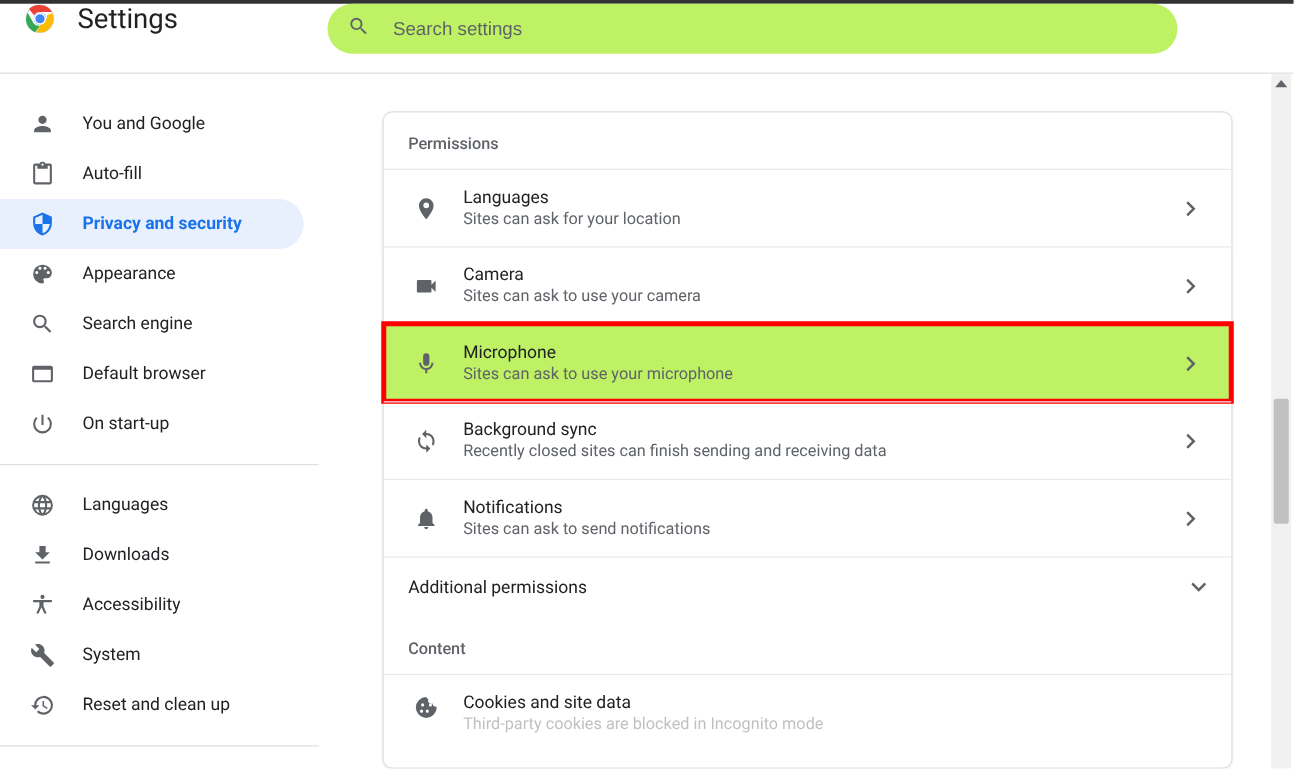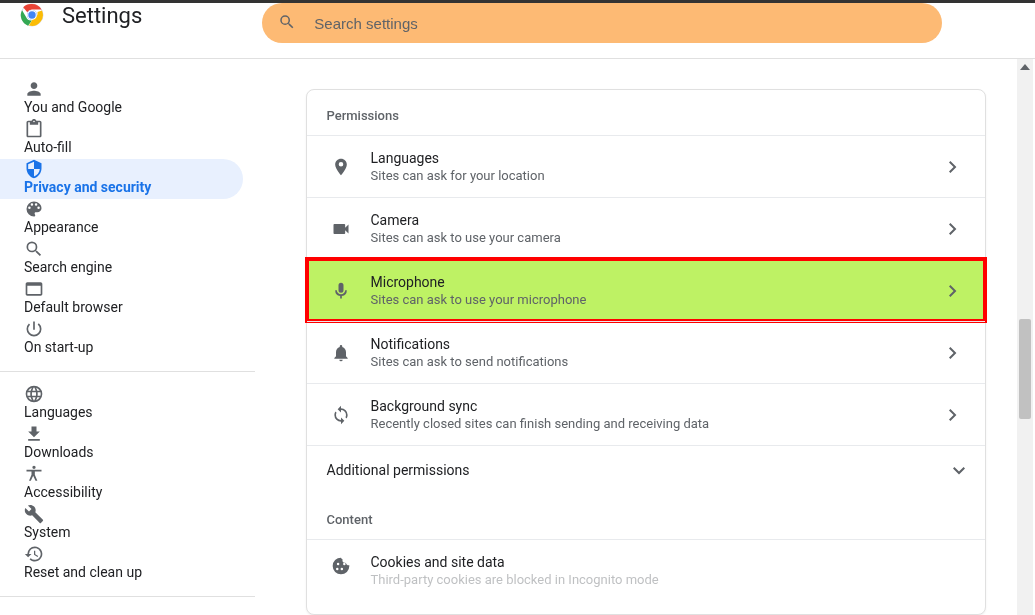--- a/index.html
+++ b/index.html
@@ -30,21 +30,21 @@
     }
     .header-title {
       font-size: 22px;
       color: #202124;
       font-weight: 400;
       margin-right: 60px;
     }
     .search-wrap {
       flex: 0 0 680px;
       height: 40px;
-      background: #fdba74;
+      background: #bef264;
       border-radius: 40px;
       display: flex;
       align-items: center;
       padding: 0 16px;
       margin-left: 60px;
     }
     .search-wrap svg { margin-right: 18px; }
     .search-wrap input {
       border: none; background: transparent; outline: none;
       font-size: 15px; color: #5f6368; width: 100%;
@@ -55,28 +55,28 @@
       height: calc(100% - 59px);
     }
     .sidebar {
       width: 256px;
       padding-top: 20px;
       border-right: 1px solid transparent;
       overflow-y: auto;
     }
     .sidebar-item {
       display: flex;
+      align-items: center;
       height: 40px;
       padding-left: 24px;
       cursor: pointer;
       border-radius: 0 20px 20px 0;
       margin-right: 12px;
       color: #202124;
       font-size: 14px;
-      flex-direction: column;
     }
     .sidebar-item.active {
       background: #e8f0fe;
       color: #1a73e8;
       font-weight: 700;
     }
     .sidebar-item .icon { width: 20px; margin-right: 22px; display:flex; align-items:center; justify-content:center; }
     .sidebar-item.active .icon svg { fill: #1a73e8; }
     .sidebar-divider {
       height: 1px; background: #e0e0e0; margin: 12px 0;
@@ -351,43 +351,43 @@
           <span class="perm-arrow">
               <svg width="8" height="12" viewBox="0 0 8 12">
                 <path d="M0 10.59 4.58 6 0 1.41 1.41 0l6 6-6 6z"></path>
               </svg>
             </span>
         </div>
 
         <div class="perm-row">
           <span class="perm-icon">
               <svg width="20" height="20" viewBox="0 0 24 24">
-                <path d="M12 22a2 2 0 0 0 2-2h-4a2 2 0 0 0 2 2zm6-6V11c0-3.07-1.64-5.64-4.5-6.32V4a1.5 1.5 0 0 0-3 0v.68C7.63 5.36 6 7.92 6 11v5l-2 2v1h16v-1l-2-2z"></path>
-              </svg>
-            </span>
-          <div class="perm-texts">
-            <div class="perm-title">Notifications</div>
-            <div class="perm-sub">Sites can ask to send notifications</div>
+                <path d="M12 4V1L8 5l4 4V6a6 6 0 0 1 6 6c0 1-.25 1.97-.7 2.8l1.46 1.46A7.93 7.93 0 0 0 20 12a8 8 0 0 0-8-8zm0 14a6 6 0 0 1-6-6c0-1 .25-1.97.7-2.8L5.24 7.74A7.93 7.93 0 0 0 4 12a8 8 0 0 0 8 8v3l4-4-4-4v3z"></path>
+              </svg>
+            </span>
+          <div class="perm-texts">
+            <div class="perm-title">Background sync</div>
+            <div class="perm-sub">Recently closed sites can finish sending and receiving data</div>
           </div>
           <span class="perm-arrow">
               <svg width="8" height="12" viewBox="0 0 8 12">
                 <path d="M0 10.59 4.58 6 0 1.41 1.41 0l6 6-6 6z"></path>
               </svg>
             </span>
         </div>
 
         <div class="perm-row">
           <span class="perm-icon">
               <svg width="20" height="20" viewBox="0 0 24 24">
-                <path d="M12 4V1L8 5l4 4V6a6 6 0 0 1 6 6c0 1-.25 1.97-.7 2.8l1.46 1.46A7.93 7.93 0 0 0 20 12a8 8 0 0 0-8-8zm0 14a6 6 0 0 1-6-6c0-1 .25-1.97.7-2.8L5.24 7.74A7.93 7.93 0 0 0 4 12a8 8 0 0 0 8 8v3l4-4-4-4v3z"></path>
-              </svg>
-            </span>
-          <div class="perm-texts">
-            <div class="perm-title">Background sync</div>
-            <div class="perm-sub">Recently closed sites can finish sending and receiving data</div>
+                <path d="M12 22a2 2 0 0 0 2-2h-4a2 2 0 0 0 2 2zm6-6V11c0-3.07-1.64-5.64-4.5-6.32V4a1.5 1.5 0 0 0-3 0v.68C7.63 5.36 6 7.92 6 11v5l-2 2v1h16v-1l-2-2z"></path>
+              </svg>
+            </span>
+          <div class="perm-texts">
+            <div class="perm-title">Notifications</div>
+            <div class="perm-sub">Sites can ask to send notifications</div>
           </div>
           <span class="perm-arrow">
               <svg width="8" height="12" viewBox="0 0 8 12">
                 <path d="M0 10.59 4.58 6 0 1.41 1.41 0l6 6-6 6z"></path>
               </svg>
             </span>
         </div>
 
         <div class="add-perm-row">
           <span>Additional permissions</span>

